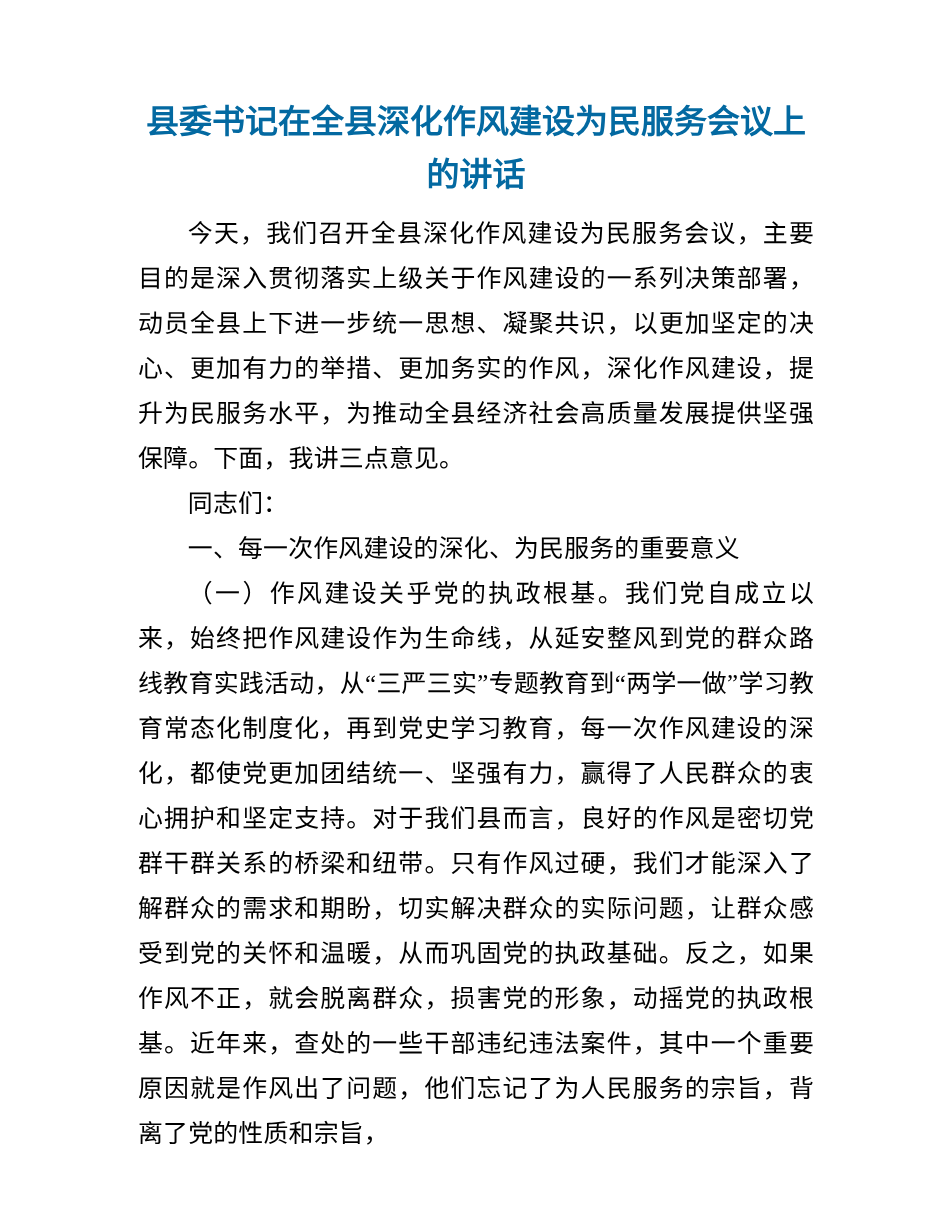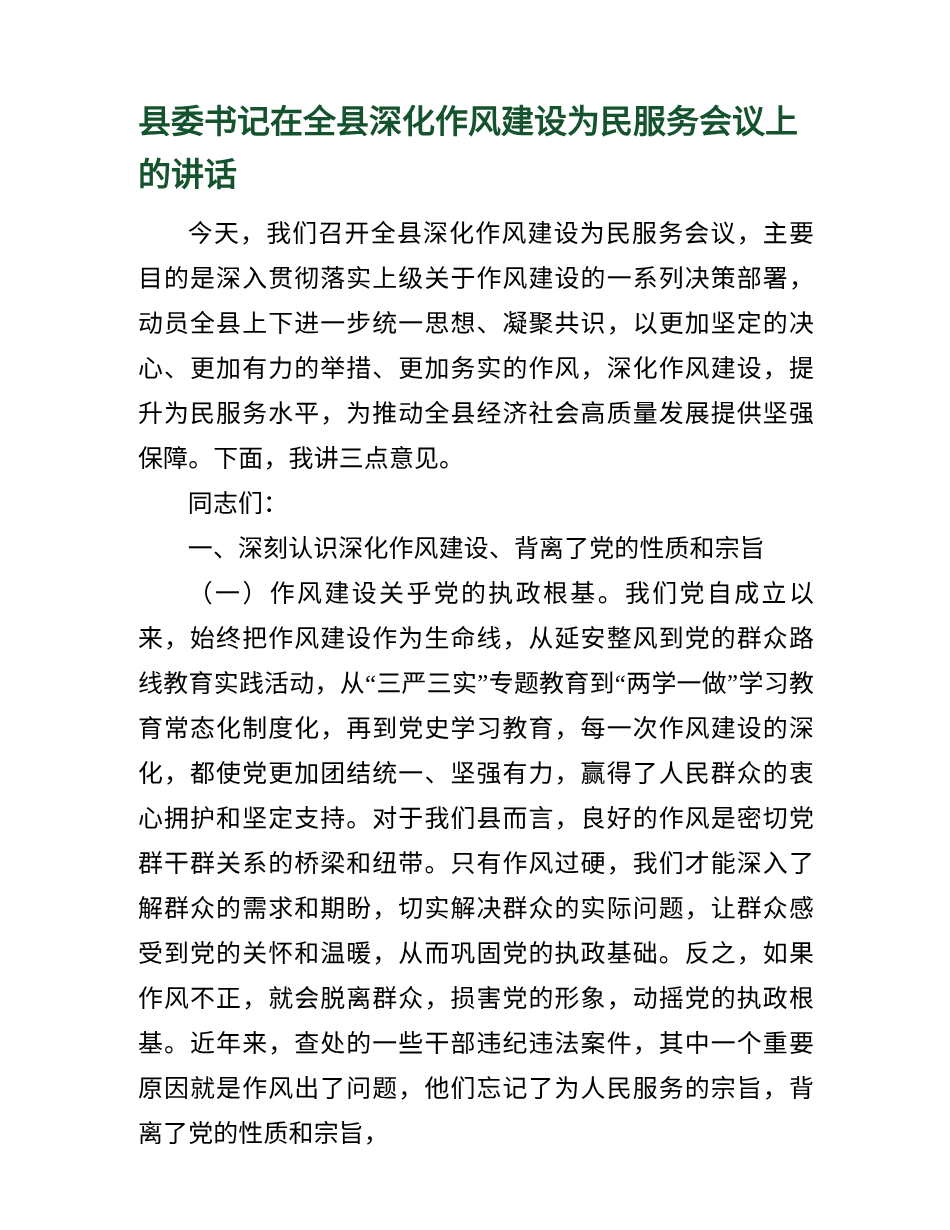--- a/index.html
+++ b/index.html
@@ -19,21 +19,22 @@
     width: 676px;
     margin-left: 138px;
     padding-top: 95px;
   }
   .doc-title {
     margin: 0 0 10px 0;
     font-family: "Liberation Sans", "DejaVu Sans", sans-serif;
     font-weight: 700;
     font-size: 33px;
     line-height: 53px;
-    color: #14532d;
+    text-align: center;
+    color: #0369a1;
   }
   .body-text {
     margin: 0;
     font-family: "Liberation Serif", "DejaVu Serif", serif;
     font-weight: 400;
     font-size: 24.9px;
     line-height: 45px;
     text-align: justify;
     text-indent: 2em;
     color: #000000;
@@ -48,18 +49,18 @@
 
 <div class="page">
   <div class="doc">
 
     <h1 class="doc-title">县委书记在全县深化作风建设为民服务会议上的讲话</h1>
 
     <p class="body-text">今天，我们召开全县深化作风建设为民服务会议，主要目的是深入贯彻落实上级关于作风建设的一系列决策部署，动员全县上下进一步统一思想、凝聚共识，以更加坚定的决心、更加有力的举措、更加务实的作风，深化作风建设，提升为民服务水平，为推动全县经济社会高质量发展提供坚强保障。下面，我讲三点意见。</p>
 
     <p class="body-text salutation">同志们：</p>
 
-    <p class="body-text">一、深刻认识深化作风建设、背离了党的性质和宗旨</p>
+    <p class="body-text">一、每一次作风建设的深化、为民服务的重要意义</p>
 
     <p class="body-text">（一）作风建设关乎党的执政根基。我们党自成立以来，始终把作风建设作为生命线，从延安整风到党的群众路线教育实践活动，从“三严三实”专题教育到“两学一做”学习教育常态化制度化，再到党史学习教育，每一次作风建设的深化，都使党更加团结统一、坚强有力，赢得了人民群众的衷心拥护和坚定支持。对于我们县而言，良好的作风是密切党群干群关系的桥梁和纽带。只有作风过硬，我们才能深入了解群众的需求和期盼，切实解决群众的实际问题，让群众感受到党的关怀和温暖，从而巩固党的执政基础。反之，如果作风不正，就会脱离群众，损害党的形象，动摇党的执政根基。近年来，查处的一些干部违纪违法案件，其中一个重要原因就是作风出了问题，他们忘记了为人民服务的宗旨，背离了党的性质和宗旨，</p>
 
   </div>
 </div>
 
 </body></html>

